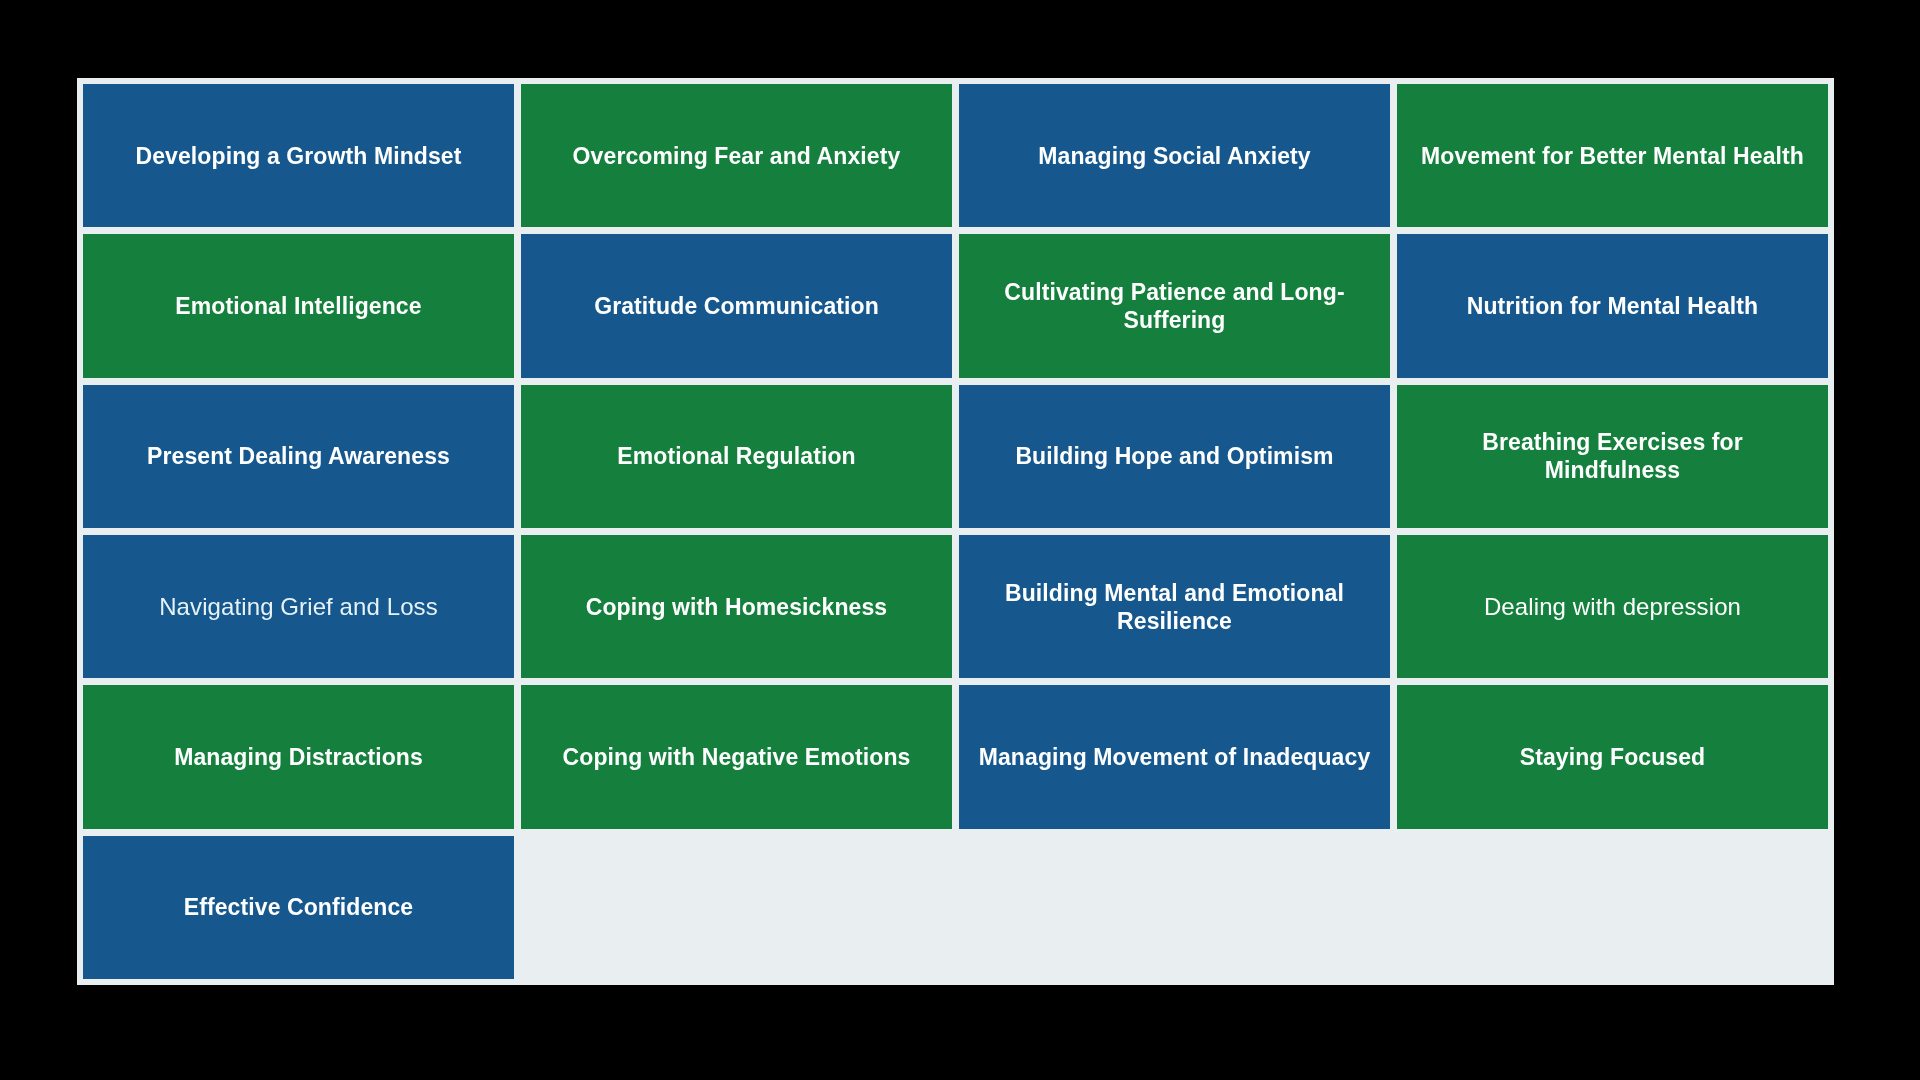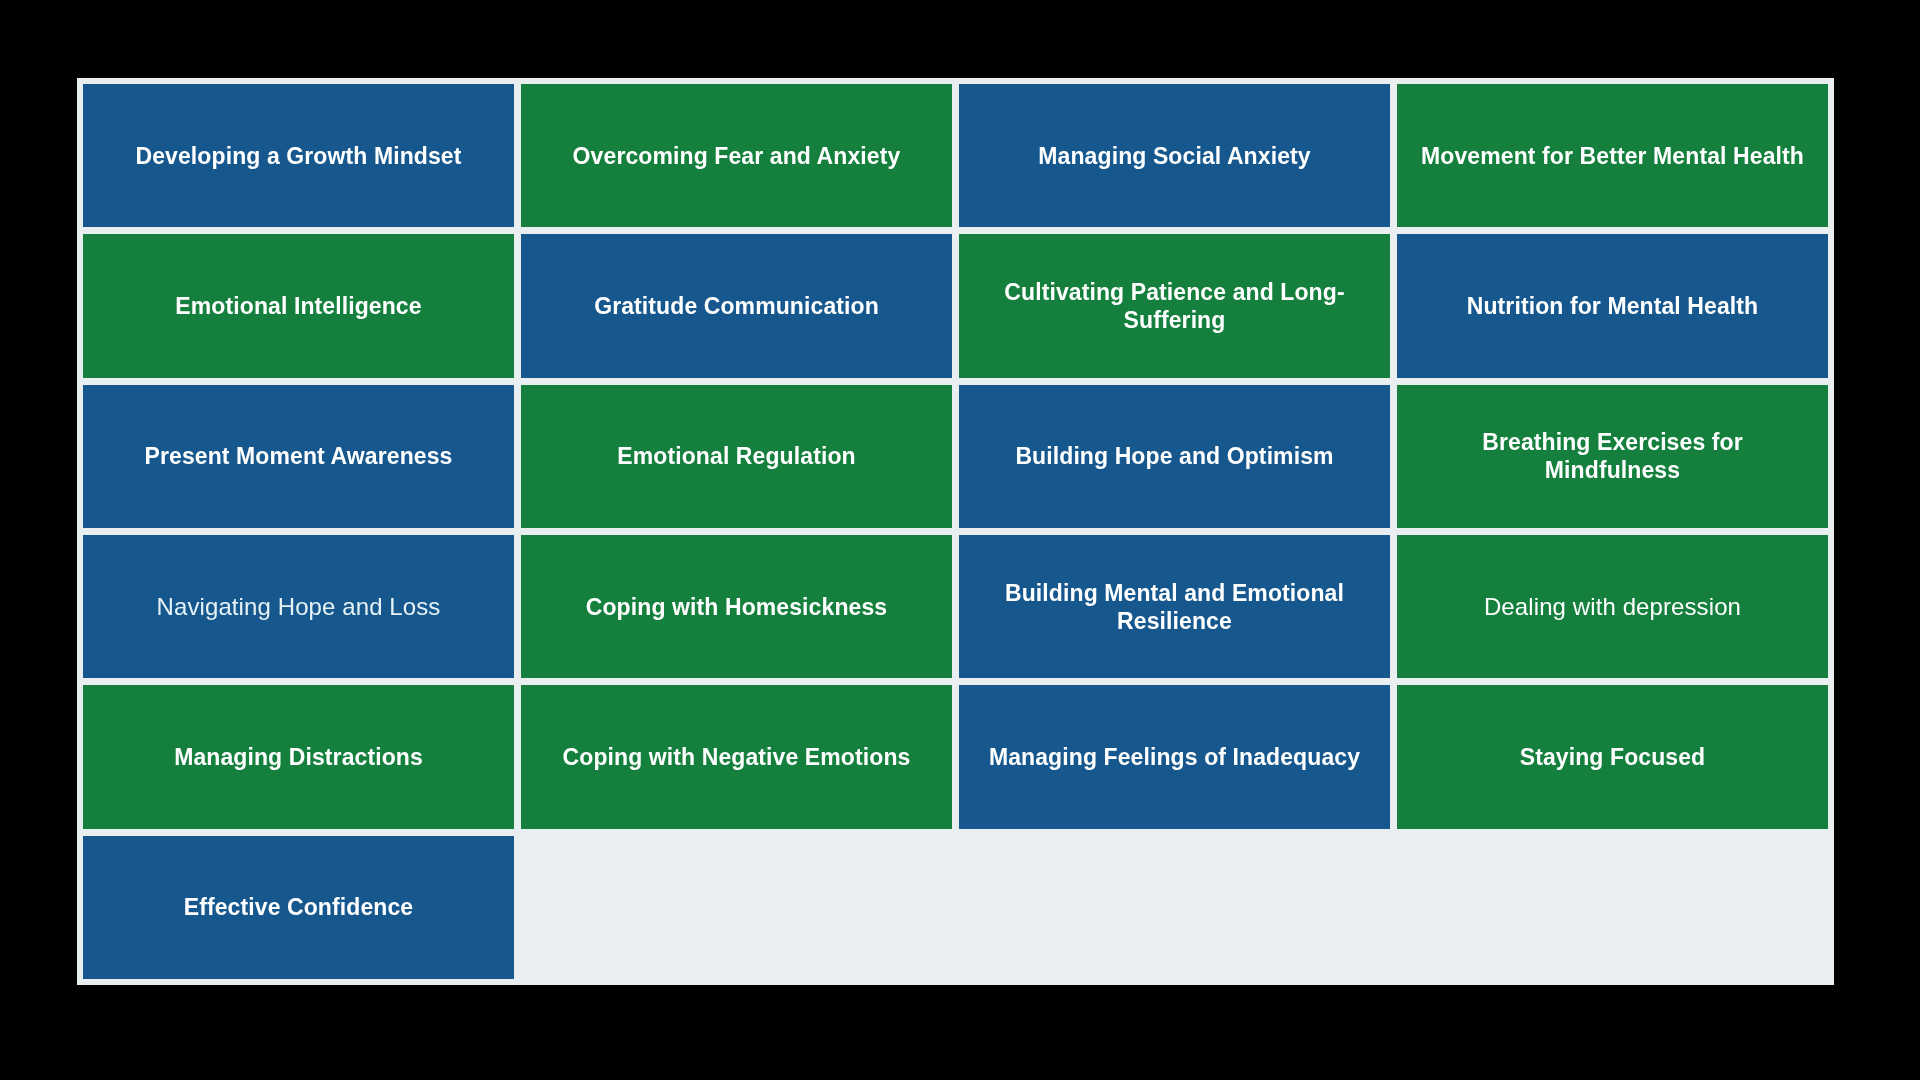--- a/index.html
+++ b/index.html
@@ -94,51 +94,51 @@
       <div class="cell bg-blue">
         <span class="cell-label">Gratitude Communication</span>
       </div>
       <div class="cell bg-black">
         <span class="cell-label">Cultivating Patience and Long-Suffering</span>
       </div>
       <div class="cell bg-blue">
         <span class="cell-label">Nutrition for Mental Health</span>
       </div>
       <div class="cell bg-blue">
-        <span class="cell-label">Present Moment Awareness</span>
+        <span class="cell-label">Present Dealing Awareness</span>
       </div>
       <div class="cell bg-black">
         <span class="cell-label">Emotional Regulation</span>
       </div>
       <div class="cell bg-blue">
         <span class="cell-label">Building Hope and Optimism</span>
       </div>
       <div class="cell bg-black">
         <span class="cell-label">Breathing Exercises for Mindfulness</span>
       </div>
       <div class="cell bg-blue weight-regular tint-soft">
-        <span class="cell-label">Navigating Hope and Loss</span>
+        <span class="cell-label">Navigating Grief and Loss</span>
       </div>
       <div class="cell bg-black">
         <span class="cell-label">Coping with Homesickness</span>
       </div>
       <div class="cell bg-blue">
         <span class="cell-label">Building Mental and Emotional Resilience</span>
       </div>
       <div class="cell bg-black weight-regular">
         <span class="cell-label">Dealing with depression</span>
       </div>
       <div class="cell bg-black">
         <span class="cell-label">Managing Distractions</span>
       </div>
       <div class="cell bg-black">
         <span class="cell-label">Coping with Negative Emotions</span>
       </div>
       <div class="cell bg-blue">
-        <span class="cell-label">Managing Feelings of Inadequacy</span>
+        <span class="cell-label">Managing Movement of Inadequacy</span>
       </div>
       <div class="cell bg-black">
         <span class="cell-label">Staying Focused</span>
       </div>
       <div class="cell bg-blue">
         <span class="cell-label">Effective Confidence</span>
       </div>
     </div>
 </div>
 

